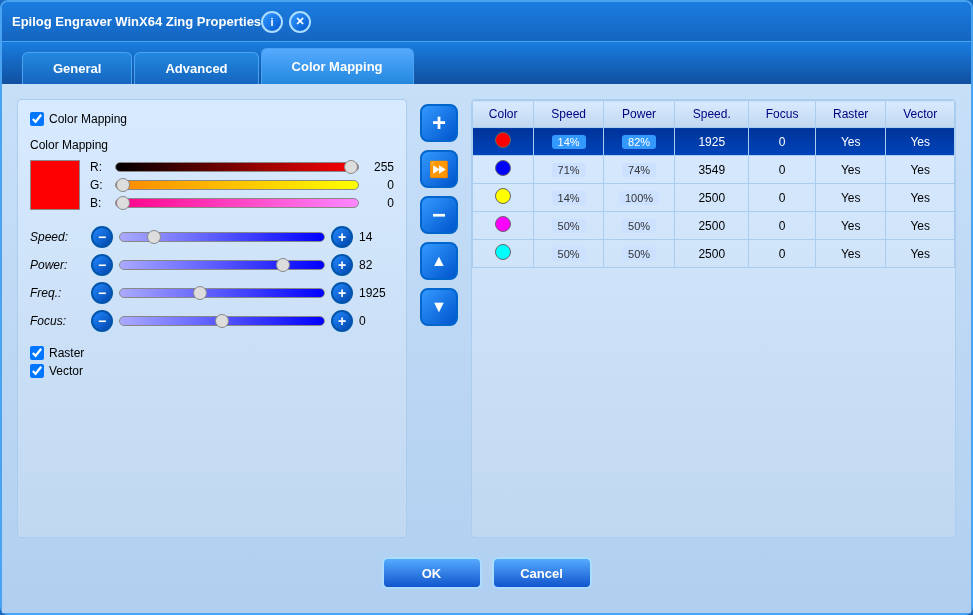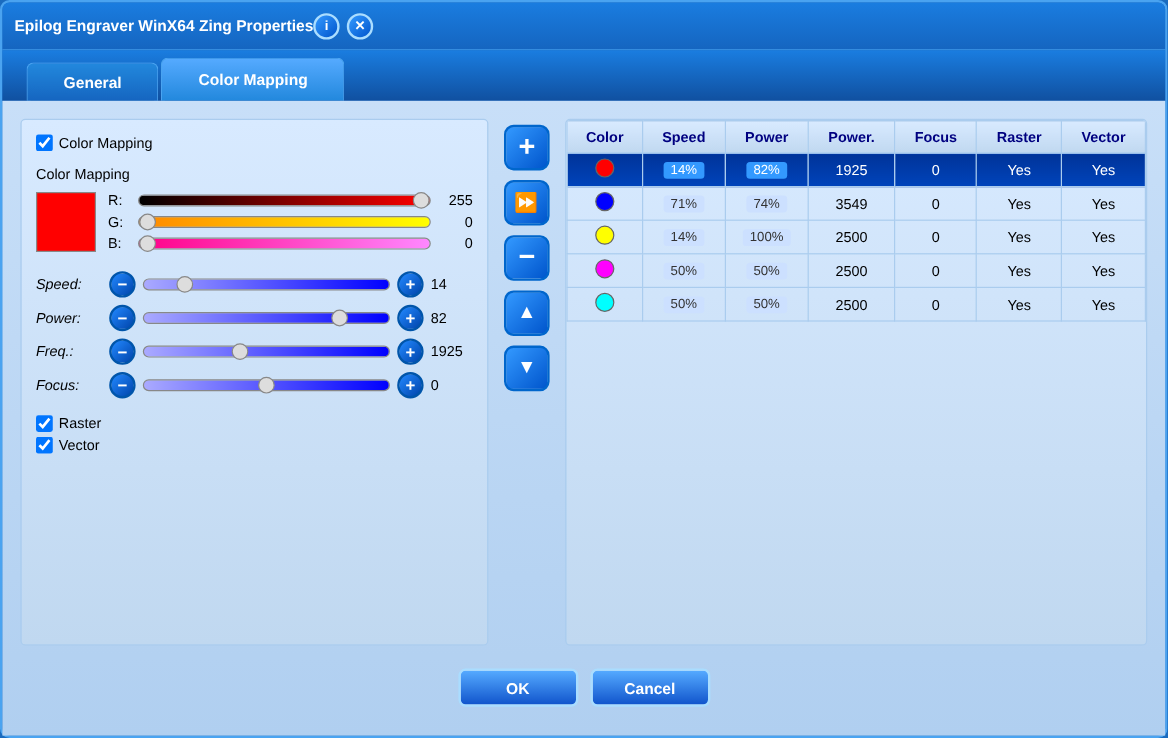--- a/index.html
+++ b/index.html
@@ -257,21 +257,21 @@
       overflow: hidden;
     }
     .color-table {
       width: 100%;
       border-collapse: collapse;
       font-size: 12px;
     }
     .color-table th {
       background: linear-gradient(180deg, #d8eaff 0%, #c0d8f0 100%);
       color: #000080;
-      font-weight: bold;
+      font-weight: normal;
       padding: 6px 8px;
       text-align: center;
       border: 1px solid #aaccee;
       font-size: 12px;
       margin-top: 37px;
     }
     .color-table td {
       padding: 4px 6px;
       text-align: center;
       border: 1px solid #aaccee;
@@ -346,20 +346,21 @@
   <div class="title-bar">
     <span class="title-text">Epilog Engraver WinX64 Zing Properties</span>
     <div class="title-buttons">
       <div class="title-btn">i</div>
       <div class="title-btn">✕</div>
     </div>
   </div>
 
   <div class="tab-bar">
     <div class="tab">General</div>
+    <div class="tab">Advanced</div>
     <div class="tab active">Color Mapping</div>
   </div>
 
   <div class="content-area">
     <div class="main-panel">
 
       <div class="left-panel">
         <div class="checkbox-row">
           <input type="checkbox" checked="" style="">
           <span>Color Mapping</span>
@@ -441,21 +442,21 @@
         <div class="side-btn" style="font-size:16px;">▼</div>
       </div>
 
       <div class="right-panel">
         <table class="color-table">
           <thead>
             <tr>
               <th>Color</th>
               <th>Speed</th>
               <th>Power</th>
-              <th>Power.</th>
+              <th>Speed.</th>
               <th>Focus</th>
               <th>Raster</th>
               <th>Vector</th>
             </tr>
           </thead>
           <tbody id="table-body">
           <tr class="selected">
       <td>
         <span class="dot" style="background:#ff0000;"></span>
       </td>

